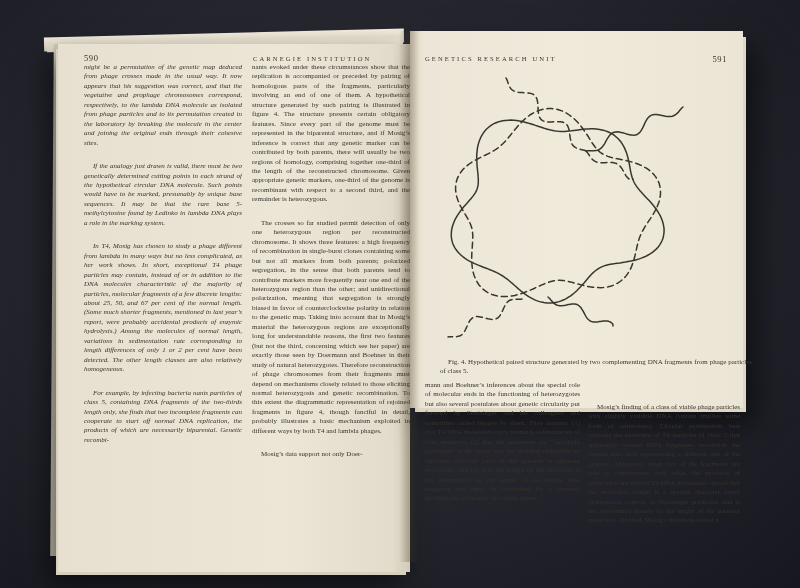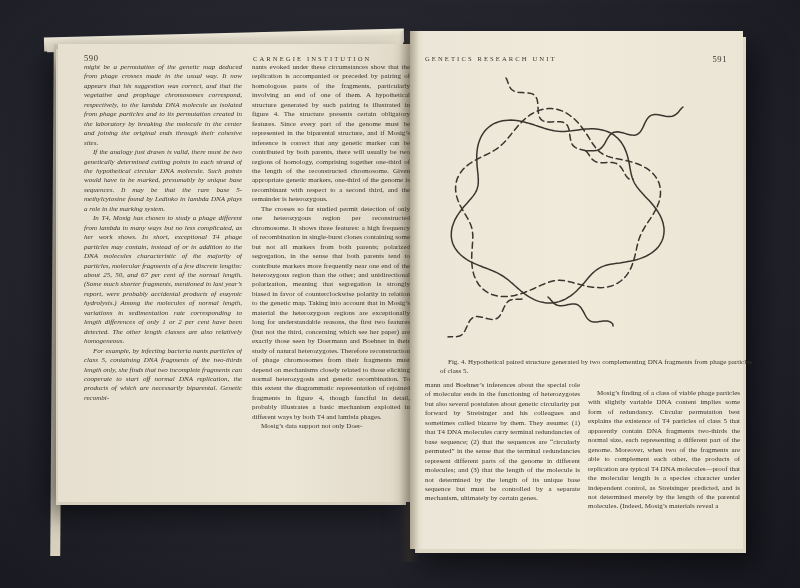--- a/index.html
+++ b/index.html
@@ -9,46 +9,46 @@
     font-family:"Liberation Serif","DejaVu Serif",serif;
   }
   .backdrop{position:absolute;inset:0;}
   
   .sheet-edge{position:absolute;background:#e6dfcd;}
   .se1{left:44px;top:33px;width:360px;height:14px;transform:rotate(-1.4deg);background:linear-gradient(#f2ecdd,#ddd5c3);}
   .se2{left:47px;top:40px;width:356px;height:10px;transform:rotate(-0.7deg);background:#e9e2d1;}
   .se3{left:52px;top:44px;width:10px;height:512px;transform:rotate(0.4deg);background:#d9d1bf;}
   .page{position:absolute;}
   .page-left{
-    left:58px;top:44px;width:352px;height:458px;
+    left:58px;top:44px;width:352px;height:528px;
     background:linear-gradient(to right,#e7e0d0,#ece6d7 65%,#e3dbcb 95%,#d3cab7);
     box-shadow:-3px 4px 0 -1px #d8d0be, -10px 12px 26px rgba(0,0,0,.55);
   }
   .page-right{
-    left:410px;top:31px;width:333px;height:518px;
+    left:410px;top:31px;width:333px;height:377px;
     background:linear-gradient(to right,#d5cdba,#ece6d8 4%,#f0ead b 45%,#efe9da 60%,#ebe5d5);
     background:linear-gradient(to right,#d5cdba,#ece6d8 4%,#f0eadb 45%,#efe9da 60%,#ebe5d5);
     box-shadow:4px 5px 0 -1px #ded7c5, 12px 16px 28px rgba(0,0,0,.55);
   }
   .gutter{
     position:absolute;left:399px;top:31px;width:20px;height:531px;pointer-events:none;
     background:linear-gradient(to right,rgba(74,62,44,0),rgba(74,62,44,.30) 50%,rgba(74,62,44,0));
   }
   .folio{font-size:8.5px;color:#38332b;letter-spacing:.6px;position:absolute;}
   .folio-l{left:26px;top:9px;}
   .folio-r{right:16px;top:23px;}
   .rhead{font-size:6.6px;letter-spacing:2.1px;color:#3c372e;position:absolute;white-space:nowrap;}
   .rhead-l{left:195px;top:11px;}
   .rhead-r{left:15px;top:24px;}
   .col{
     position:absolute;width:158px;font-size:7px;line-height:9.45px;
     color:#37322b;text-align:justify;overflow:hidden;
   }
   .col p{margin:0;}
-  .col p.ind{text-indent:9px;}
+  .col p.ind{text-indent:9px;margin-top:14px;}
   .colL1{left:26px;top:19px;height:496px;font-style:italic;}
   .colL2{left:194px;top:19px;height:496px;}
   .colR1{left:15px;top:350px;width:155px;height:200px;}
   .colR2{left:178px;top:358px;width:152px;height:200px;}
   .figure{position:absolute;left:14px;top:45px;width:322px;height:263px;}
   .figure svg{display:block;width:322px;height:263px;}
   .caption{
     position:absolute;left:14px;top:311px;width:312px;margin:16px;
     font-size:7px;line-height:9.4px;color:#3a352d;text-align:justify;text-indent:8px;
   }

